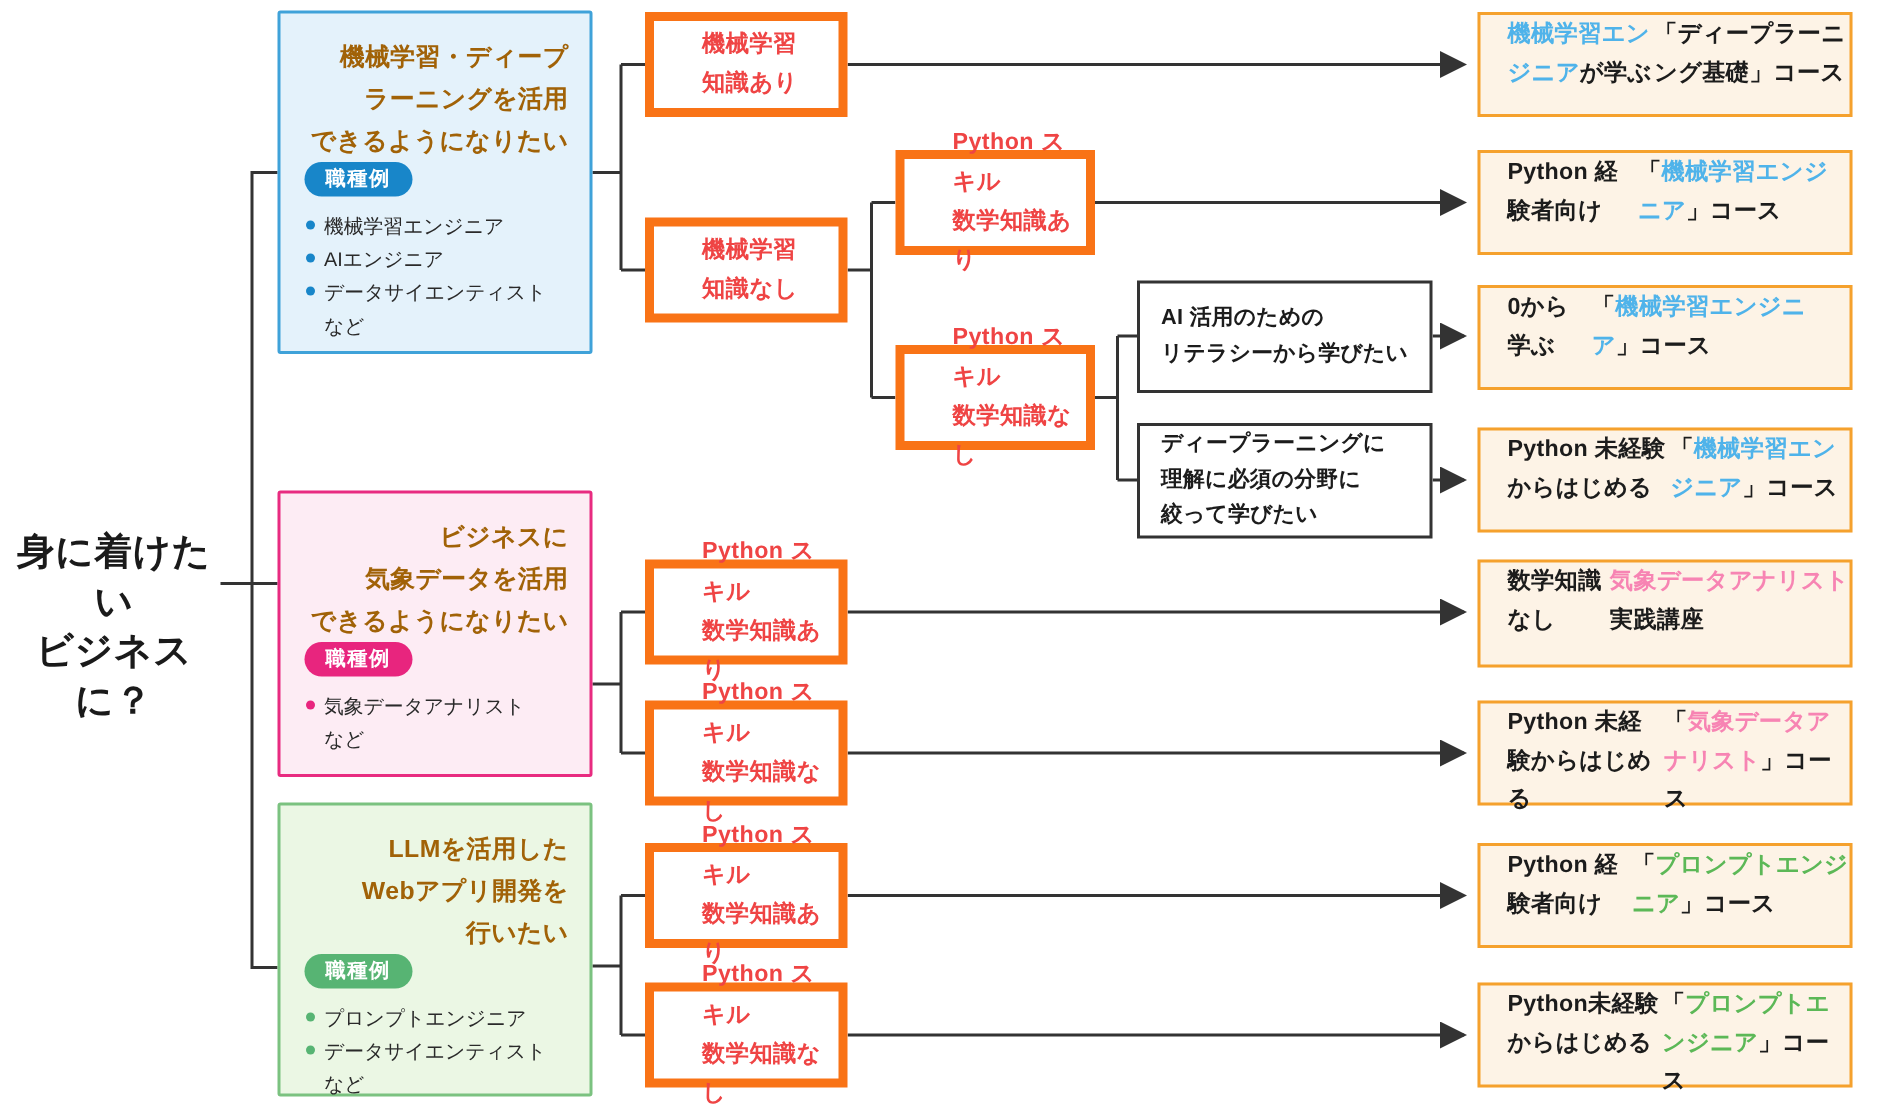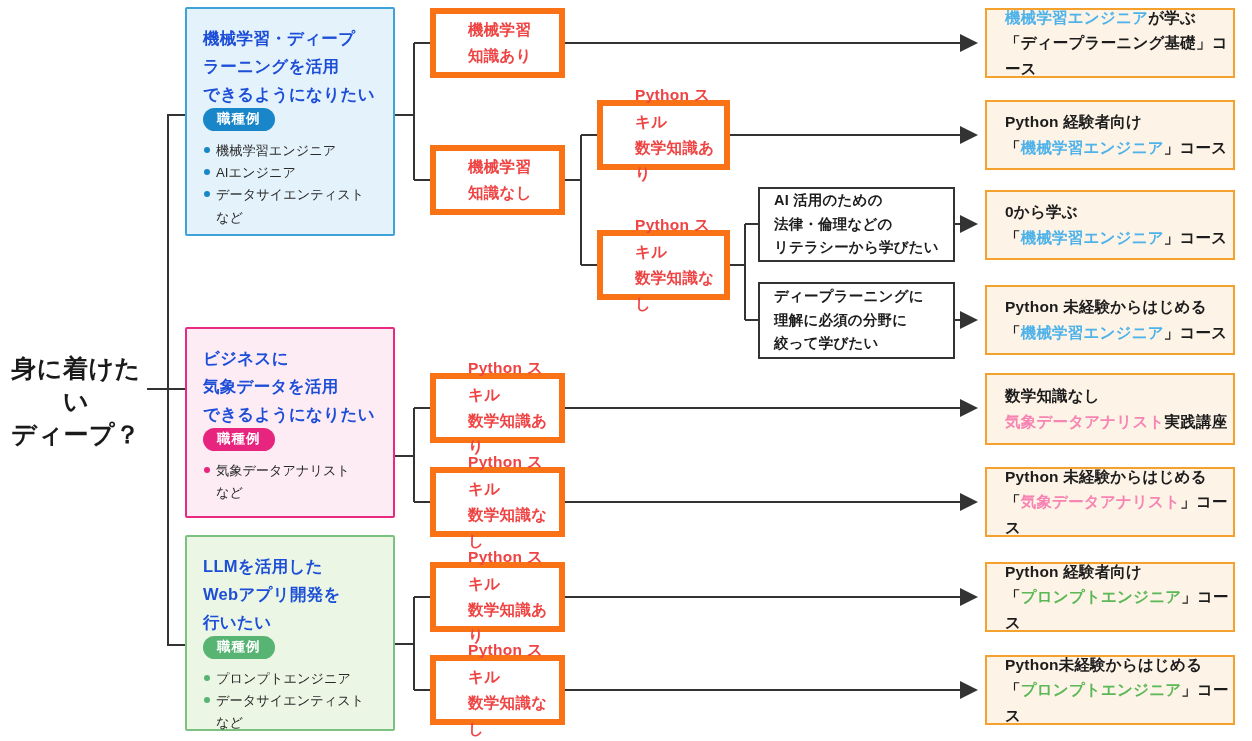--- a/index.html
+++ b/index.html
@@ -20,21 +20,21 @@
     text-align:center;font-size:25px;font-weight:bold;line-height:1.32;
     color:#1a1a1a;letter-spacing:0.5px;
   }
 
   
   .goal{
     position:absolute;left:185px;width:210px;
     box-sizing:border-box;border:2px solid;border-radius:2px;
     padding:15px 14px 12px 16px;
   }
-  .goal-title{font-size:16.5px;font-weight:bold;line-height:1.7;color:#1d4ed8;letter-spacing:0.3px;}
+  .goal-title{font-size:16.5px;font-weight:bold;line-height:1.7;color:#a16207;letter-spacing:0.3px;text-align:right;}
   .badge{
     display:inline-block;padding:2px 14px 3px;
     border-radius:999px;color:#fff;font-size:13.5px;font-weight:bold;letter-spacing:1px;
   }
   .jobs{list-style:none;margin:9px 0 0;padding:0;font-size:13.2px;line-height:1.68;color:#2a2a2a;}
   .jobs li{position:relative;padding-left:13px;}
   .jobs li .dot{
     position:absolute;left:1px;top:7px;width:6px;height:6px;border-radius:50%;
   }
   .jobs li.etc{padding-left:13px;}
@@ -79,21 +79,21 @@
     padding-left:14px;letter-spacing:0.2px;
   }
   #p0{top:187px;height:75px;}
   #p1{top:282px;height:77px;}
 
   
   .course{
     position:absolute;left:985px;width:250px;box-sizing:border-box;
     background:var(--c-course-bg,#FDF3E6);
     border:2px solid var(--c-course-border,#F5A12D);
-    display:flex;flex-direction:column;justify-content:center;
+    display:flex;flex-direction:row;justify-content:center;
     font-size:15.5px;font-weight:bold;line-height:1.65;color:#1c1c1c;
     padding-left:18px;letter-spacing:0.2px;
   }
   #c0{top:8px;  height:70px;}
   #c1{top:100px;height:70px;}
   #c2{top:190px;height:70px;}
   #c3{top:285px;height:70px;}
   #c4{top:373px;height:72px;}
   #c5{top:467px;height:70px;}
   #c6{top:562px;height:70px;}
@@ -121,21 +121,21 @@
     <path class="wire" marker-end="url(#arrow)" d="M955,224 H976"></path>
     <path class="wire" marker-end="url(#arrow)" d="M955,320 H976"></path>
     <path class="wire" marker-end="url(#arrow)" d="M565,408 H976"></path>
     <path class="wire" marker-end="url(#arrow)" d="M565,502 H976"></path>
     <path class="wire" marker-end="url(#arrow)" d="M565,597 H976"></path>
     <path class="wire" marker-end="url(#arrow)" d="M565,690 H976"></path>
   </svg>
 
   <div class="root">
     <div>身に着けたい</div>
-    <div>ディープ？</div>
+    <div>ビジネスに？</div>
   </div>
 
   <div class="goal theme-blue" id="goal-ml">
     <div class="goal-title">
       <div>機械学習・ディープ</div>
       <div>ラーニングを活用</div>
       <div>できるようになりたい</div>
     </div>
     <span class="badge">職種例</span>
     <ul class="jobs">
@@ -201,21 +201,20 @@
     <div>Python スキル</div>
     <div>数学知識あり</div>
   </div>
   <div class="node" id="d7">
     <div>Python スキル</div>
     <div>数学知識なし</div>
   </div>
 
   <div class="pref" id="p0">
     <div>AI 活用のための</div>
-    <div>法律・倫理などの</div>
     <div>リテラシーから学びたい</div>
   </div>
   <div class="pref" id="p1">
     <div>ディープラーニングに</div>
     <div>理解に必須の分野に</div>
     <div>絞って学びたい</div>
   </div>
 
   <div class="course" id="c0">
     <div class="course-line"><span style="color: rgb(79, 179, 234);">機械学習エンジニア</span><span>が学ぶ</span></div>

